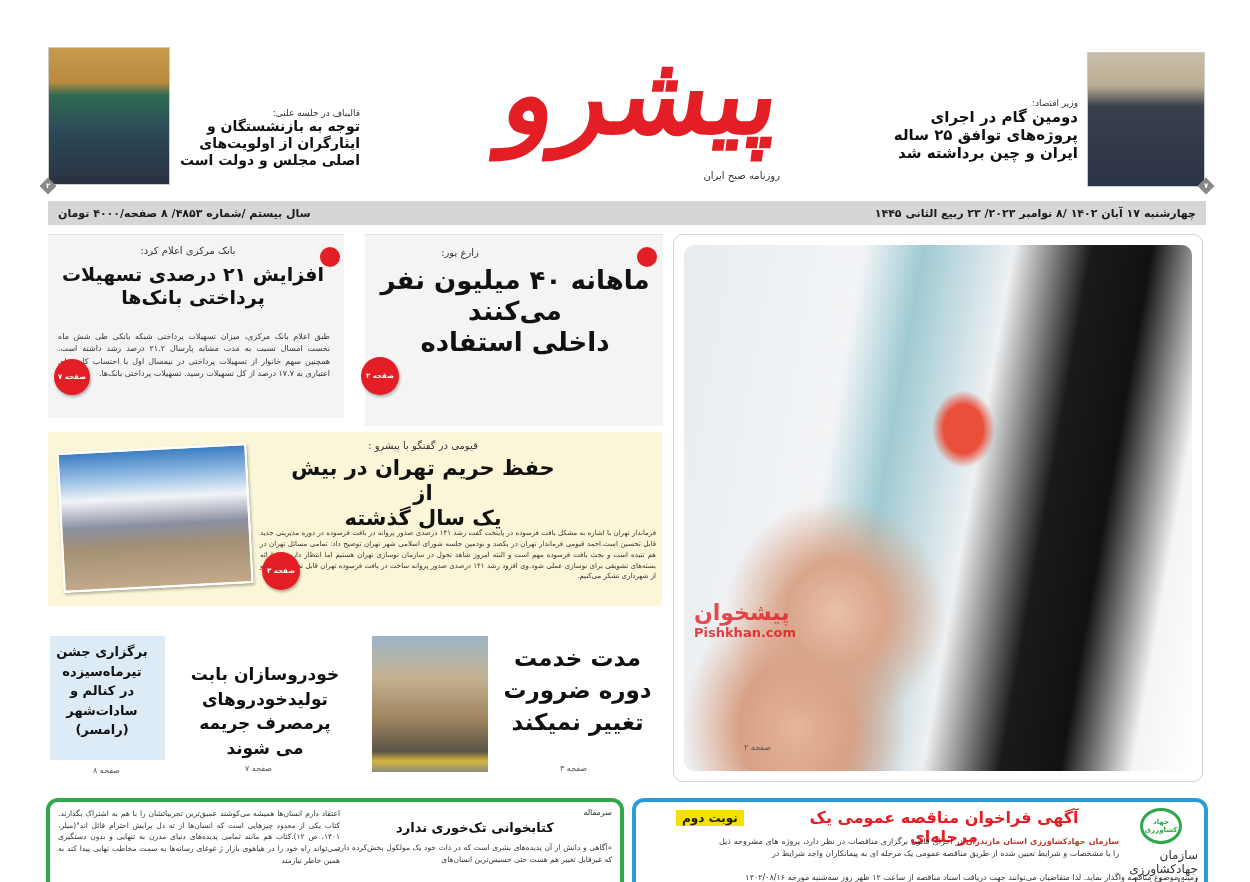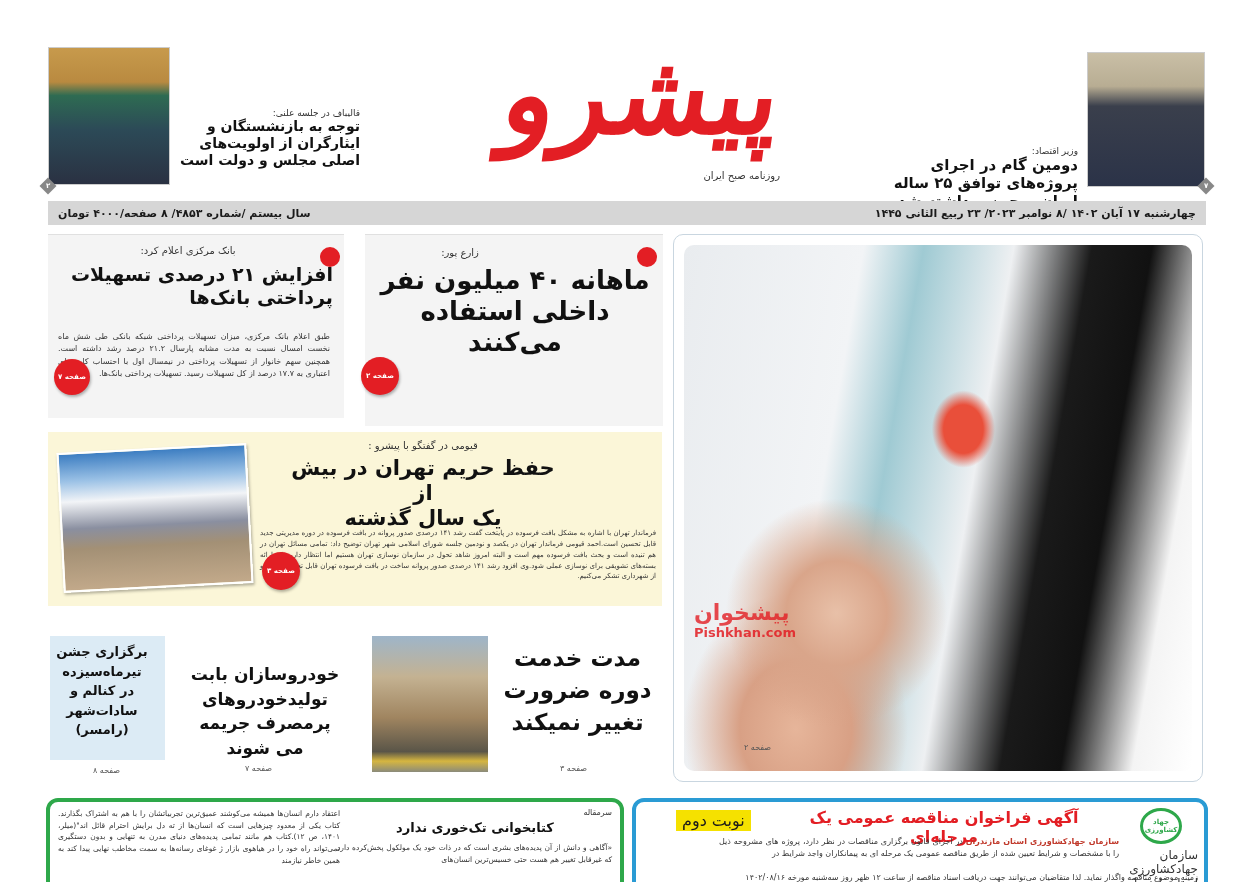--- a/index.html
+++ b/index.html
@@ -31,21 +31,21 @@
 </head>
 <body>
 
 <div class="abs" style="left:0;top:0;width:1250px;height:198px;">
 
   <div class="abs photo-minister" style="left:1087px;top:52px;width:118px;height:135px;border:1px solid #ccc;"></div>
   <div class="abs diamond" style="left:1200px;top:180px;">
     <span>۷</span>
   </div>
   <div class="abs" style="left:880px;top:98px;width:198px;text-align:right;">
-    <div class="kicker" style="font-size:9px;margin-top:48px;">وزیر اقتصاد:</div>
+    <div class="kicker" style="font-size:9px;">وزیر اقتصاد:</div>
     <div class="headline" style="font-size:15px;">دومین گام در اجرای</div>
     <div class="headline" style="font-size:15px;">پروژه‌های توافق ۲۵ ساله</div>
     <div class="headline" style="font-size:15px;">ایران و چین برداشته شد</div>
   </div>
 
   <div class="abs" style="left:530px;top:20px;width:250px;height:170px;">
     <div class="abs" style="left:0;top:0;width:250px;text-align:center;font-family:'DejaVu Serif',serif;font-size:110px;font-weight:bold;color:#e31e24;line-height:150px;transform:skewX(-8deg);">پیشرو</div>
     <div class="abs" style="left:140px;top:150px;width:110px;font-size:10px;color:#333;text-align:right;">روزنامه صبح ایران</div>
   </div>
 
@@ -73,30 +73,30 @@
     <div style="color:#e31e24;font-size:13px;font-weight:bold;direction:ltr;opacity:0.85;">Pishkhan.com</div>
   </div>
   <div class="abs page-ref" style="left:70px;top:508px;">صفحه ۲</div>
 </div>
 
 <div class="abs" style="left:365px;top:234px;width:298px;height:192px;background:#f4f4f4;border-top:1px solid #e0e0e0;">
   <div class="abs red-dot" style="right:6px;top:12px;width:20px;height:20px;"></div>
   <div class="abs kicker" style="left:0;top:12px;width:190px;text-align:center;">زارع پور:</div>
   <div class="abs" style="left:10px;top:30px;width:280px;text-align:center;">
     <div class="headline" style="font-size:26px;">ماهانه ۴۰ میلیون نفر</div>
+    <div class="headline" style="font-size:26px;">می‌کنند</div>
     <div class="headline" style="font-size:26px;">داخلی استفاده</div>
-    <div class="headline" style="font-size:26px;">می‌کنند</div>
   </div>
   <div class="abs page-badge" style="left:-4px;top:122px;width:38px;height:38px;">صفحه ۲</div>
 </div>
 
 <div class="abs" style="left:48px;top:234px;width:296px;height:184px;background:#f4f4f4;border-top:1px solid #e0e0e0;">
   <div class="abs red-dot" style="right:4px;top:12px;width:20px;height:20px;"></div>
   <div class="abs kicker" style="left:0;top:10px;width:280px;text-align:center;">بانک مرکزی اعلام کرد:</div>
-  <div class="abs" style="left:5px;top:28px;width:280px;text-align:right;">
+  <div class="abs" style="left:5px;top:28px;width:280px;text-align:center;">
     <div class="headline" style="font-size:19px;">افزایش ۲۱ درصدی تسهیلات</div>
     <div class="headline" style="font-size:19px;">پرداختی بانک‌ها</div>
   </div>
   <div class="abs body-text" style="left:10px;top:96px;width:272px;">طبق اعلام بانک مرکزی، میزان تسهیلات پرداختی شبکه بانکی طی شش ماه نخست امسال نسبت به مدت مشابه پارسال ۲۱.۲ درصد رشد داشته است. همچنین سهم خانوار از تسهیلات پرداختی در نیمسال اول با احتساب کارت‌های اعتباری به ۱۷.۷ درصد از کل تسهیلات رسید. تسهیلات پرداختی بانک‌ها.</div>
   <div class="abs page-badge" style="left:6px;top:124px;width:36px;height:36px;">صفحه ۷</div>
 </div>
 
 <div class="abs" style="left:48px;top:432px;width:614px;height:174px;background:#fbf6d8;">
   <div class="abs photo-tehran" style="left:12px;top:16px;width:190px;height:140px;border:2px solid #fff;transform:rotate(-3deg);box-shadow:1px 2px 3px rgba(0,0,0,0.3);"></div>
   <div class="abs kicker" style="left:260px;top:8px;width:230px;text-align:center;">قیومی در گفتگو با پیشرو :</div>
@@ -146,19 +146,19 @@
   <div class="abs body-text" style="right:8px;top:40px;width:275px;font-size:7.5px;">«آگاهی و دانش از آن پدیده‌های بشری است که در ذات خود یک مولکول پخش‌کرده دارد که غیرقابل تغییر هم هست حتی خسیس‌ترین انسان‌های</div>
   <div class="abs body-text" style="left:8px;top:6px;width:282px;font-size:7.5px;">اعتقاد دارم انسان‌ها همیشه می‌کوشند عمیق‌ترین تجربیاتشان را با هم به اشتراک بگذارند. کتاب یکی از معدود چیزهایی است که انسان‌ها از ته دل برایش احترام قائل اند"(میلر، ۱۴۰۱، ص ۱۲).کتاب هم مانند تمامی پدیده‌های دنیای مدرن به تنهایی و بدون دستگیری نمی‌تواند راه خود را در هیاهوی بازار ژ غوغای رسانه‌ها به سمت مخاطب نهایی پیدا کند به همین خاطر نیازمند</div>
 </div>
 
 <div class="abs" style="left:632px;top:798px;width:576px;height:100px;border:4px solid #2a9bd4;border-radius:12px;background:#fff;">
   <div class="abs" style="right:22px;top:6px;width:42px;height:36px;border:3px solid #2ea84a;border-radius:50%;display:flex;align-items:center;justify-content:center;">
     <span style="font-size:7px;color:#2ea84a;font-weight:bold;text-align:center;">جهاد کشاورزی</span>
   </div>
   <div class="abs" style="right:6px;top:46px;width:72px;font-size:12px;text-align:right;color:#333;">سازمان جهادکشاورزی استان‌مازندران</div>
   <div class="abs headline" style="right:110px;top:6px;width:300px;text-align:center;font-size:16px;color:#e31e24;">آگهی فراخوان مناقصه عمومی یک مرحله‌ای</div>
-  <div class="abs" style="left:40px;top:8px;padding:1px 6px;background:#f5e100;font-size:16px;font-weight:normal;">نوبت دوم</div>
+  <div class="abs" style="left:40px;top:8px;padding:1px 6px;background:#f5e100;font-size:12px;font-weight:bold;">نوبت دوم</div>
   <div class="abs body-text" style="right:85px;top:34px;width:400px;font-size:8px;margin-left:19px;">
     <span style="color:#c0392b;font-weight:bold;">سازمان جهادکشاورزی استان مازندران</span>
     <span>در اجرای قانون برگزاری مناقصات در نظر دارد، پروژه های مشروحه ذیل را با مشخصات و شرایط تعیین شده از طریق مناقصه عمومی یک مرحله ای به پیمانکاران واجد شرایط در</span>
   </div>
   <div class="abs body-text" style="right:6px;top:70px;width:560px;font-size:8px;white-space:nowrap;overflow:hidden;">زمینه موضوع مناقصه واگذار نماید. لذا متقاضیان می‌توانند جهت دریافت اسناد مناقصه از ساعت ۱۲ ظهر روز سه‌شنبه مورخه ۱۴۰۲/۰۸/۱۶</div>
 </div>
 
 </body></html>

